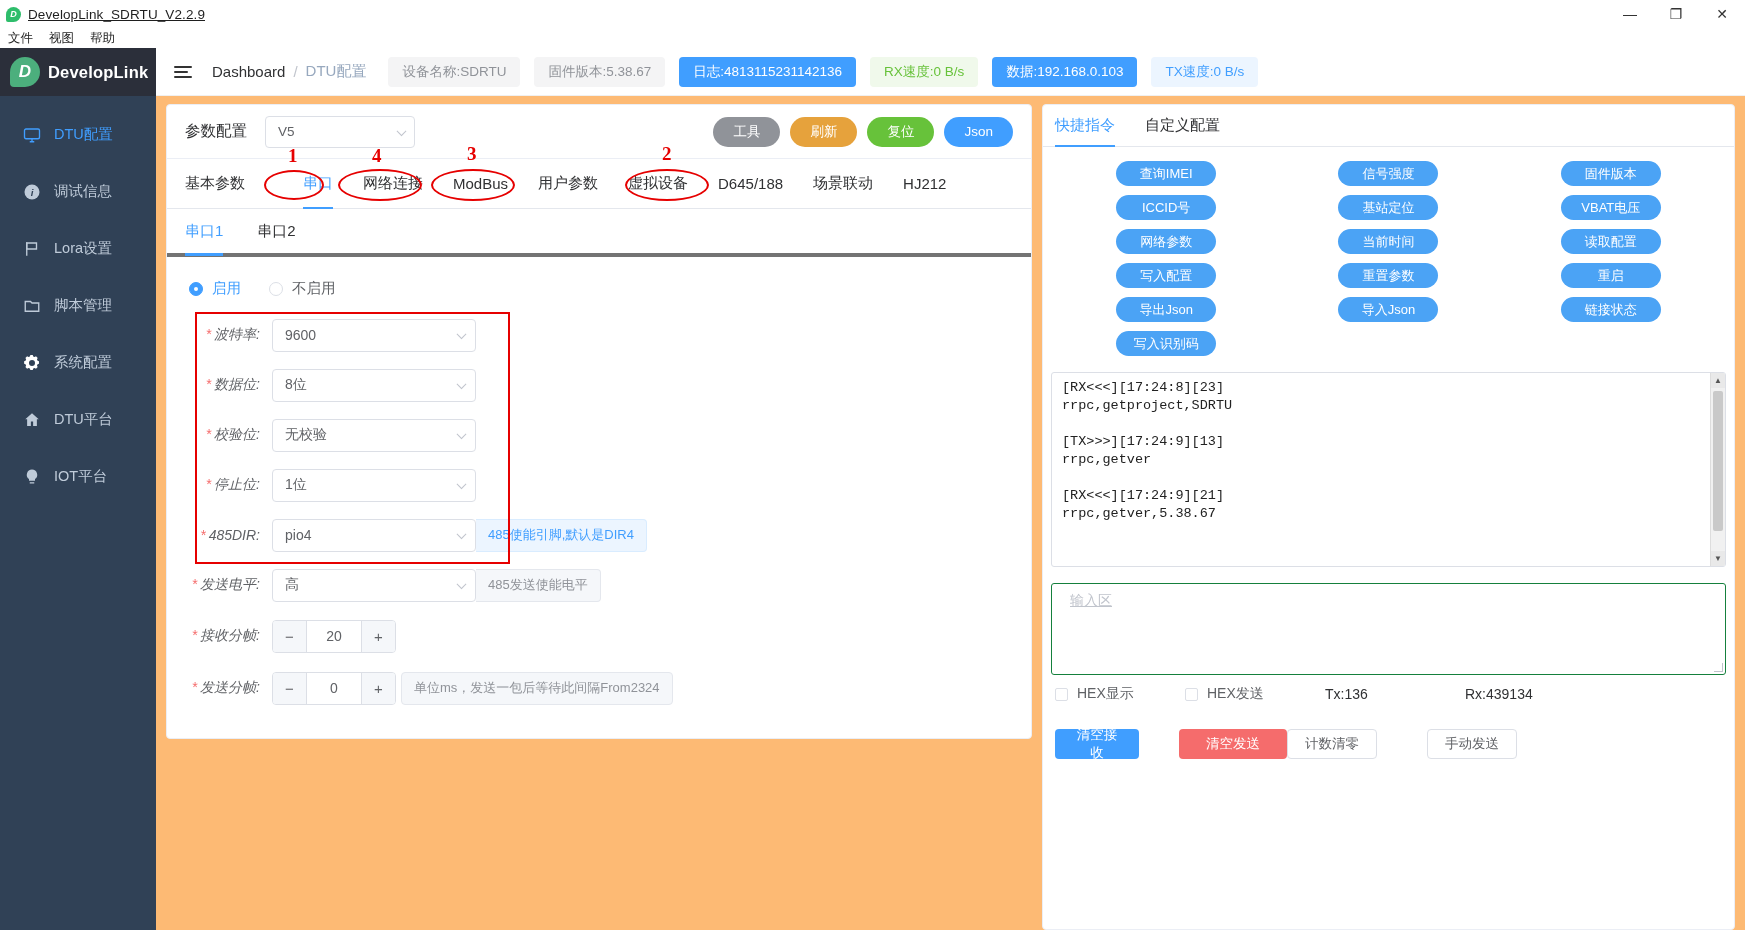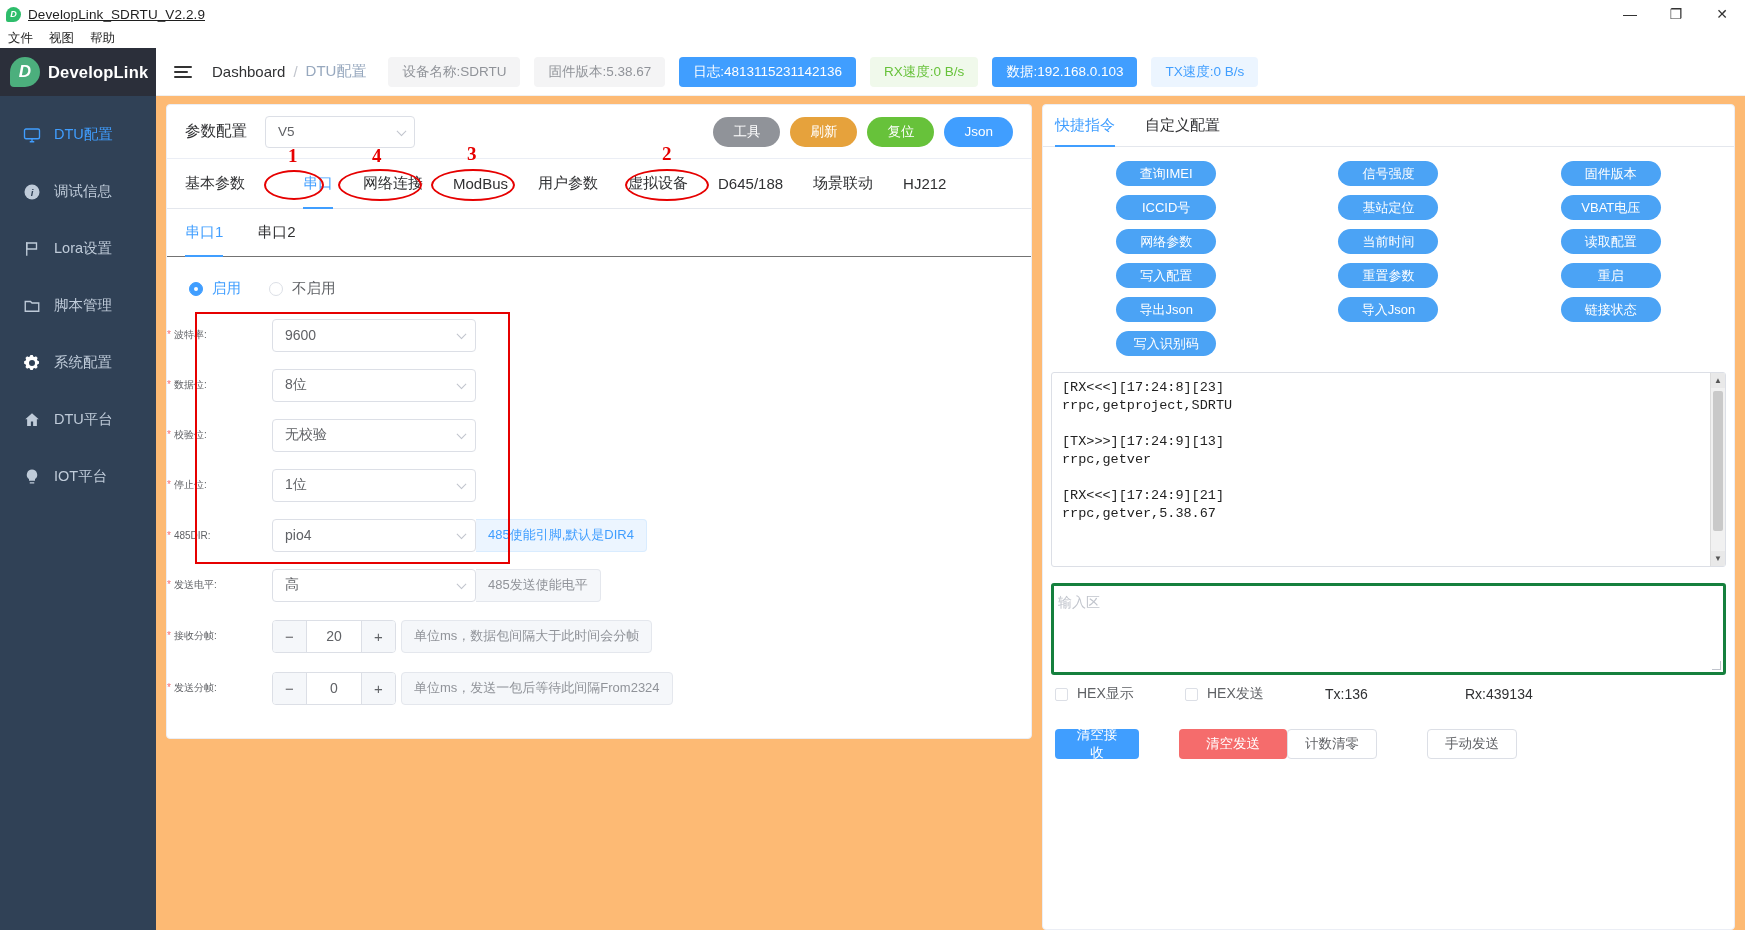--- a/index.html
+++ b/index.html
@@ -96,43 +96,43 @@
   
   .tabrow{ position:relative; height:50px; display:flex; align-items:center; gap:30px;
      padding:0 18px; border-bottom:1px solid #e4e7ed;}
   .tab{ font-size:15px; color:#303133; cursor:pointer; position:relative; height:49px;
      display:flex; align-items:center;}
   .tab.active{ color:#409eff;margin-left:28px; }
   .tab.active:after{ content:""; position:absolute; left:0; right:0; bottom:-1px; height:2.5px;
      background:#409eff;}
 
   .subtabrow{ height:48px; display:flex; align-items:center; gap:34px; padding:0 18px;
-     border-bottom:1px solid #737373;}
+     border-bottom:4px solid #737373;}
   .subtab{ font-size:15px; color:#303133; cursor:pointer; position:relative; height:47px;
      display:flex; align-items:center;}
   .subtab.active{ color:#409eff;}
   .subtab.active:after{ content:""; position:absolute; left:0; right:0; bottom:-1px; height:2.5px;
      background:#409eff;}
 
   
   .radiorow{ display:flex; align-items:center; gap:28px; padding:22px 0 12px 22px;}
   .radio{ display:flex; align-items:center; gap:9px; cursor:pointer; font-size:14.5px;}
   .radio .dot{ width:14px;height:14px;border-radius:50%;border:1.5px solid #dcdfe6;background:#fff;
      display:inline-block; position:relative;}
   .radio.on .dot{ border-color:#409eff; background:#409eff;}
   .radio.on .dot:after{ content:""; position:absolute; left:50%; top:50%; width:4px;height:4px;
      border-radius:50%; background:#fff; transform:translate(-50%,-50%);}
   .radio.on .rlabel{ color:#409eff; }
   .rlabel{ color:#606266; }
 
   
   .form{ padding:0 0 24px 0; position:relative; }
   .frow{ display:flex; align-items:center; height:50px; }
-  .flabel{ width:105px; text-align:left; padding-right:12px; font-size:10px; color:#606266;
-     white-space:nowrap;}
+  .flabel{ width:105px; text-align:right; padding-right:12px; font-size:14px; color:#606266;
+     white-space:nowrap;font-style:italic;}
   .req{ color:#f56c6c; margin-right:3px; }
   .fctl{ display:flex; align-items:center; }
   .fselect{ width:204px; height:33px; border:1px solid #dcdfe6; border-radius:4px; background:#fff;
      display:flex; align-items:center; padding:0 30px 0 12px; font-size:14px; color:#606266;
      position:relative; cursor:pointer;}
   .fselect .caret{ position:absolute; right:10px; top:50%; transform:translateY(-60%) rotate(45deg);
      width:7px;height:7px;border-right:1.5px solid #c0c4cc;border-bottom:1.5px solid #c0c4cc;}
   .hint{ height:33px; display:flex; align-items:center; padding:0 12px; font-size:13px;
      border-radius:0 4px 4px 0; white-space:nowrap;}
   .hint.grey{ background:#f5f7fa; color:#909399; border:1px solid #e4e7ed; border-left:none;}
@@ -175,22 +175,22 @@
   .logtext{ padding:6px 10px; font-family:"Liberation Mono", monospace; font-size:13.5px;
      color:#222; white-space:pre; line-height:18px;}
   .scroll{ position:absolute; right:0; top:0; bottom:0; width:15px; background:#f1f1f1;
      border-left:1px solid #ddd; }
   .scroll .arrow{ height:15px; display:flex; align-items:center; justify-content:center;
      font-size:8px; color:#555; background:#e9e9e9;}
   .scroll .arrow.bot{ position:absolute; bottom:0; left:0; right:0;}
   .scroll .thumb{ position:absolute; left:2px; right:2px; top:18px; height:140px; background:#c9c9c9;
      border-radius:2px;}
 
-  .inputbox{ margin:16px 8px 0 8px; border:3px solid #15803d; border-radius:3px; height:92px;
-     padding:8px 4px; color:#c0c4cc; font-size:14px; position:relative;}
+  .inputbox{ margin:16px 8px 0 8px; border:1px solid #15803d; border-radius:3px; height:92px;
+     padding:8px 18px; color:#c0c4cc; font-size:14px; position:relative;text-decoration:underline;}
   .resizer{ position:absolute; right:2px; bottom:2px; width:9px; height:9px;
      border-right:1.5px solid #c0c4cc; border-bottom:1.5px solid #c0c4cc;}
 
   .statusrow{ display:flex; align-items:center; padding:10px 12px 0 12px; gap:0; font-size:14px;
      color:#606266;}
   .cbx{ display:flex; align-items:center; gap:9px; cursor:pointer;}
   .cbx .box{ width:13px;height:13px;border:1px solid #dcdfe6;border-radius:2px;background:#fff;}
   .counter{ font-size:14px; color:#303133;}
 
   .btnrow{ display:flex; align-items:center; padding:26px 12px 0 12px; }
@@ -446,21 +446,20 @@
             </div>
 
             <div class="frow" style="height:52px">
               <div class="flabel"><span class="req">*</span><span>接收分帧:</span></div>
               <div class="fctl">
                 <div class="stepper">
                   <div class="sbtn">−</div>
                   <div class="sval">20</div>
                   <div class="sbtn">+</div>
                 </div>
-                <div class="hint grey" style="border-left:1px solid #e4e7ed;border-radius:4px;margin-left:5px">单位ms，数据包间隔大于此时间会分帧</div>
               </div>
             </div>
 
             <div class="frow" style="height:52px">
               <div class="flabel"><span class="req">*</span><span>发送分帧:</span></div>
               <div class="fctl">
                 <div class="stepper">
                   <div class="sbtn">−</div>
                   <div class="sval">0</div>
                   <div class="sbtn">+</div>

